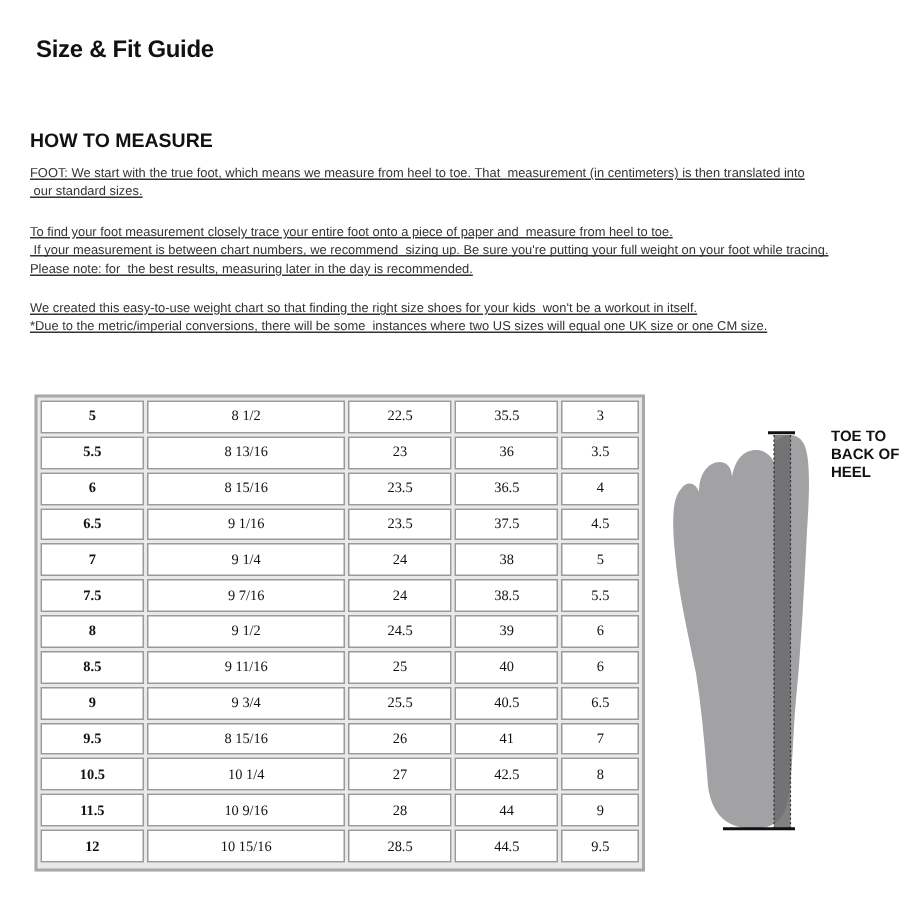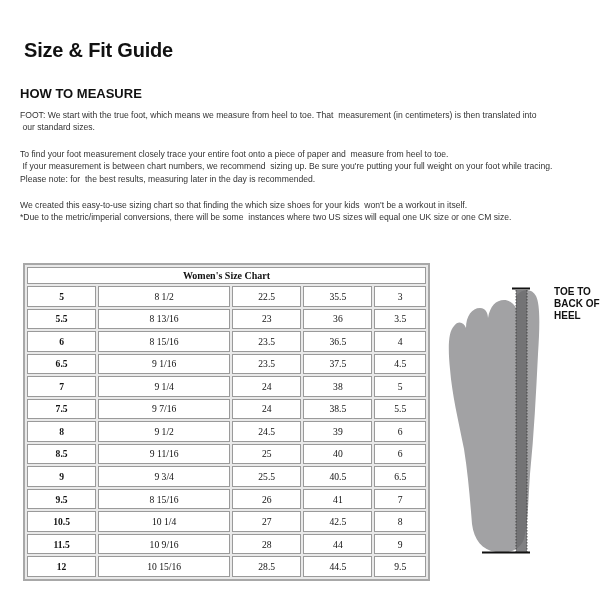--- a/index.html
+++ b/index.html
@@ -1,19 +1,19 @@
 <!DOCTYPE html>
 <html><head>
   <meta charset="utf-8">
   <style>
     html, body { margin: 0; padding: 0; background: #ffffff; }
     body { width: 608px; height: 608px; position: relative; overflow: hidden; font-family: "Liberation Sans", sans-serif; color: #222; }
-    .title { position: absolute; left: 24px; top: 39px; font-size: 20px; font-weight: bold; color: #111; letter-spacing: -0.2px; margin: 0; }
+    .title { position: absolute; left: 24px; top: 25px; font-size: 16px; font-weight: bold; color: #111; letter-spacing: -0.2px; margin: 0; }
     .subhead { position: absolute; left: 20px; top: 86px; font-size: 13px; color: #111; margin: 0; }
-    .para { position: absolute; left: 20px; font-size: 8.6px; line-height: 12.4px; color: #333; margin: 0; white-space: pre; }
+    .para { position: absolute; left: 20px; font-size: 8.6px; line-height: 12.4px; color: #333; margin: 0; white-space: pre; text-decoration: underline; }
     .p1 { top: 109px; }
     .p2 { top: 148px; }
     .p3 { top: 199px; }
 
     .chart-wrap { position: absolute; left: 23px; top: 263px; width: 407px; height: 318px; background: #e9e9e9; border: 2px solid #a8a8a8; box-sizing: border-box; }
     table.size { border-collapse: separate; border-spacing: 2px; width: 100%; height: 100%; font-family: "Liberation Serif", serif; font-size: 9.6px; color: #111; }
     table.size td, table.size th { background: #ffffff; border: 1px solid #9a9a9a; text-align: center; padding: 0; height: 15px; }
     table.size th { font-weight: bold; }
     table.size td.us { font-weight: bold; }
     .caption-cell { font-weight: bold; font-size: 10px; }
@@ -27,29 +27,26 @@
 <h1 class="title">Size &amp; Fit Guide</h1>
 <h2 class="subhead">HOW TO MEASURE</h2>
 
 <div class="para p1"><span>FOOT: We start with the true foot, which means we measure from heel to toe. That  measurement (in centimeters) is then translated into</span>
 <span> our standard sizes.</span></div>
 
 <div class="para p2"><span>To find your foot measurement closely trace your entire foot onto a piece of paper and  measure from heel to toe.</span>
 <span> If your measurement is between chart numbers, we recommend  sizing up. Be sure you're putting your full weight on your foot while tracing.</span>
 <span>Please note: for  the best results, measuring later in the day is recommended.</span></div>
 
-<div class="para p3"><span>We created this easy-to-use sizing chart so that finding the which size shoes for your kids  won't be a workout in itself.</span>
+<div class="para p3"><span>We created this easy-to-use weight chart so that finding the right size shoes for your kids  won't be a workout in itself.</span>
 <span>*Due to the metric/imperial conversions, there will be some  instances where two US sizes will equal one UK size or one CM size.</span></div>
 
 <div class="chart-wrap">
   <table class="size">
     <thead>
-      <tr>
-        <th colspan="5" class="caption-cell">Women's Size Chart</th>
-      </tr>
     </thead>
     <tbody id="size-body">
         <tr>
           <td class="us">5</td>
           <td>8 1/2</td>
           <td>22.5</td>
           <td>35.5</td>
           <td>3</td>
         </tr>
         <tr>

